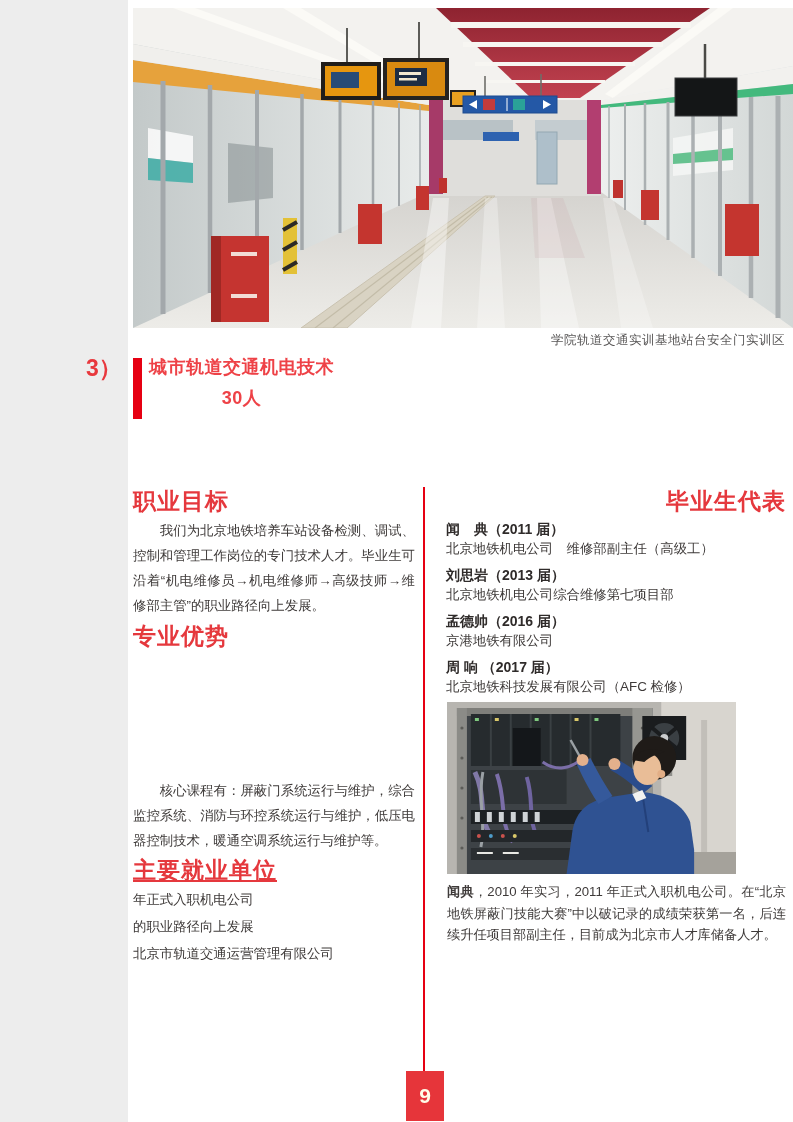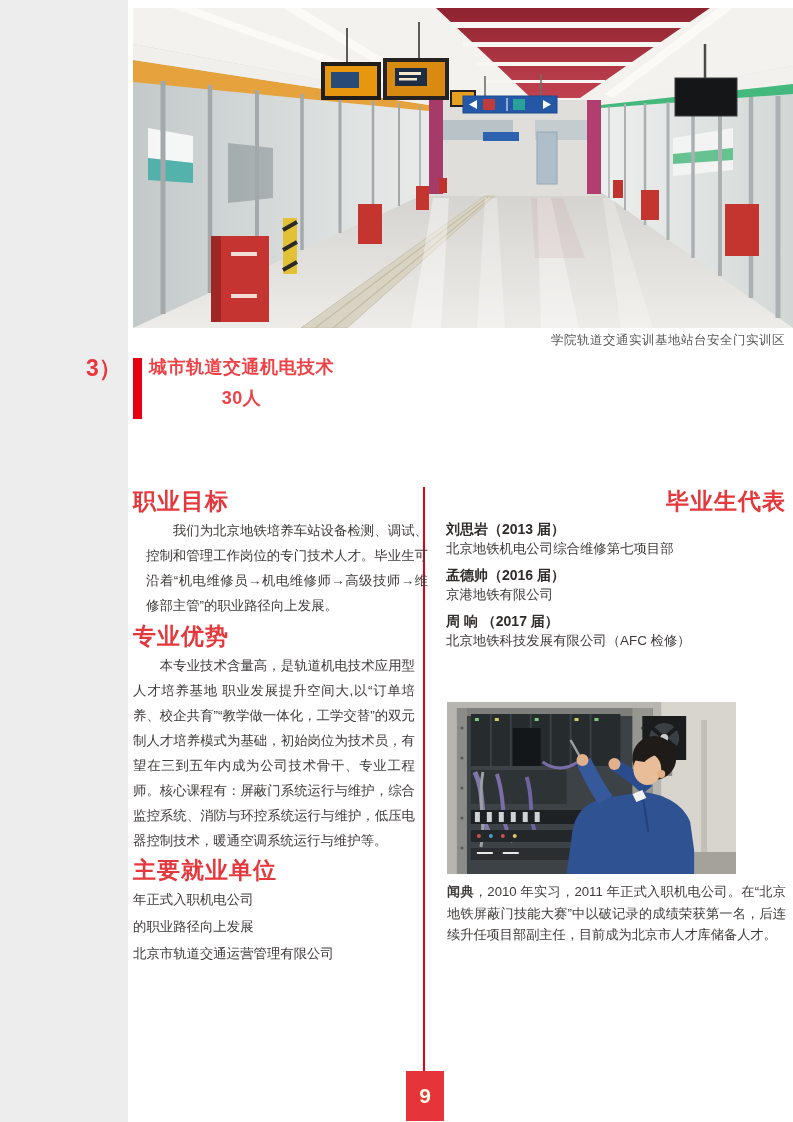--- a/index.html
+++ b/index.html
@@ -164,35 +164,38 @@
   <div class="sec-index">3）</div>
   <div class="title-bar"></div>
   <div class="big-title">
     <div>城市轨道交通机电技术</div>
     <div>30人</div>
   </div>
 
   <div class="divider"></div>
 
   <h2 class="sec-h col-left" style="top:486px;">职业目标</h2>
-  <p class="body-p col-left" style="top:518px;margin-left:13px;">我们为北京地铁培养车站设备检测、调试、控制和管理工作岗位的专门技术人才。毕业生可沿着“机电维修员→机电维修师→高级技师→维修部主管”的职业路径向上发展。</p>
+  <p class="body-p col-left" style="top:518px;">我们为北京地铁培养车站设备检测、调试、控制和管理工作岗位的专门技术人才。毕业生可沿着“机电维修员→机电维修师→高级技师→维修部主管”的职业路径向上发展。</p>
 
   <h2 class="sec-h col-left" style="top:621px;">专业优势</h2>
-  <p class="body-p col-left" style="top:653px;">本专业技术含量高，是轨道机电技术应用型人才培养基地 职业发展提升空间大,以“订单培养、校企共育”“教学做一体化，工学交替”的双元制人才培养模式为基础，初始岗位为技术员，有望在三到五年内成为公司技术骨干、专业工程师。</p>
   <p class="body-p col-left" style="top:778px;">核心课程有：屏蔽门系统运行与维护，综合监控系统、消防与环控系统运行与维护，低压电器控制技术，暖通空调系统运行与维护等。</p>
 
-  <h2 class="sec-h col-left" style="top:855px;">主要就业单位</h2>
+  <h2 class="sec-h col-left" style="top:855px;text-decoration:underline;">主要就业单位</h2>
   <div class="plain-list col-left" style="top:886px;">
     <div>年正式入职机电公司</div>
     <div>的职业路径向上发展</div>
     <div>北京市轨道交通运营管理有限公司</div>
   </div>
 
   <h2 class="sec-h col-right" style="top:486px;text-align:right;">毕业生代表</h2>
   <div class="col-right" style="top:519px;">
+    <div class="grad-entry">
+      <div class="grad-name">闻　典（2011 届）</div>
+      <div class="grad-line">北京地铁机电公司　维修部副主任（高级工）</div>
+    </div>
     <div class="grad-entry">
       <div class="grad-name">刘思岩（2013 届）</div>
       <div class="grad-line">北京地铁机电公司综合维修第七项目部</div>
     </div>
     <div class="grad-entry">
       <div class="grad-name">孟德帅（2016 届）</div>
       <div class="grad-line">京港地铁有限公司</div>
     </div>
     <div class="grad-entry">
       <div class="grad-name">周 响 （2017 届）</div>

